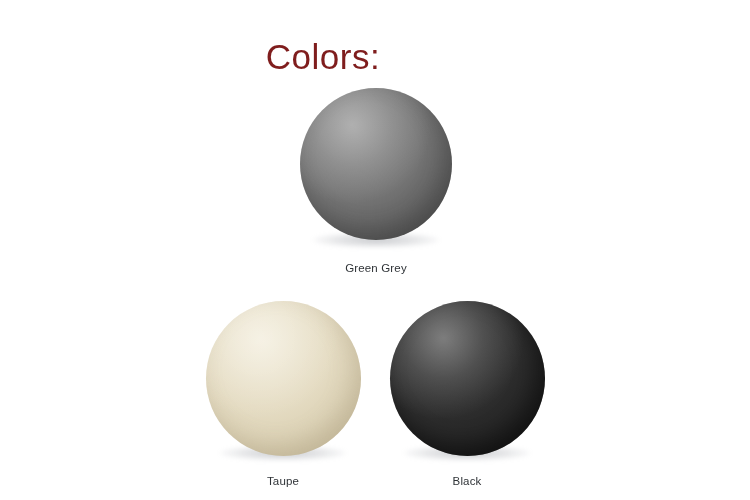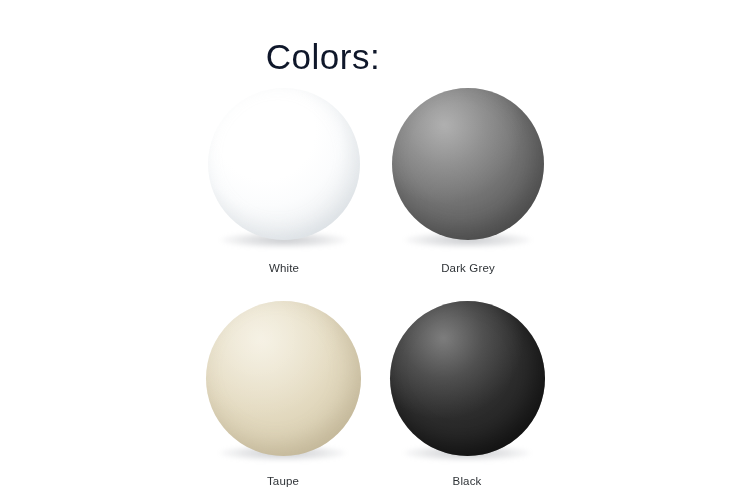--- a/index.html
+++ b/index.html
@@ -17,21 +17,21 @@
 
   #page-title {
     position: absolute;
     top: 14px;
     left: 0;
     width: 646px;
     text-align: center;
     font-size: 35px;
     font-weight: 400;
     letter-spacing: 0.5px;
-    color: #0f172a;
+    color: #7f1d1d;
     font-family: "Liberation Sans", "DejaVu Sans", sans-serif;
   }
 
   #swatch-grid {
     position: absolute;
     top: 88px;
     left: 0;
     width: 750px;
   }
 
@@ -187,34 +187,27 @@
 </style>
 </head>
 <body>
 
 <h1 id="page-title">Colors:</h1>
 
 <div id="swatch-grid">
 
   <div class="swatch-row row-1">
 
-    <div class="swatch-cell">
-      <div class="sphere-wrap">
-        <div class="sphere-shadow"></div>
-        <div class="sphere sphere-white"></div>
-      </div>
-      <div class="swatch-label">White</div>
-    </div>
 
     <div class="swatch-cell">
       <div class="sphere-wrap">
         <div class="sphere-shadow"></div>
         <div class="sphere sphere-darkgrey"></div>
       </div>
-      <div class="swatch-label">Dark Grey</div>
+      <div class="swatch-label">Green Grey</div>
     </div>
 
 
   </div>
 
   <div class="swatch-row row-2">
 
     <div class="swatch-cell">
       <div class="sphere-wrap">
         <div class="sphere-shadow"></div>

